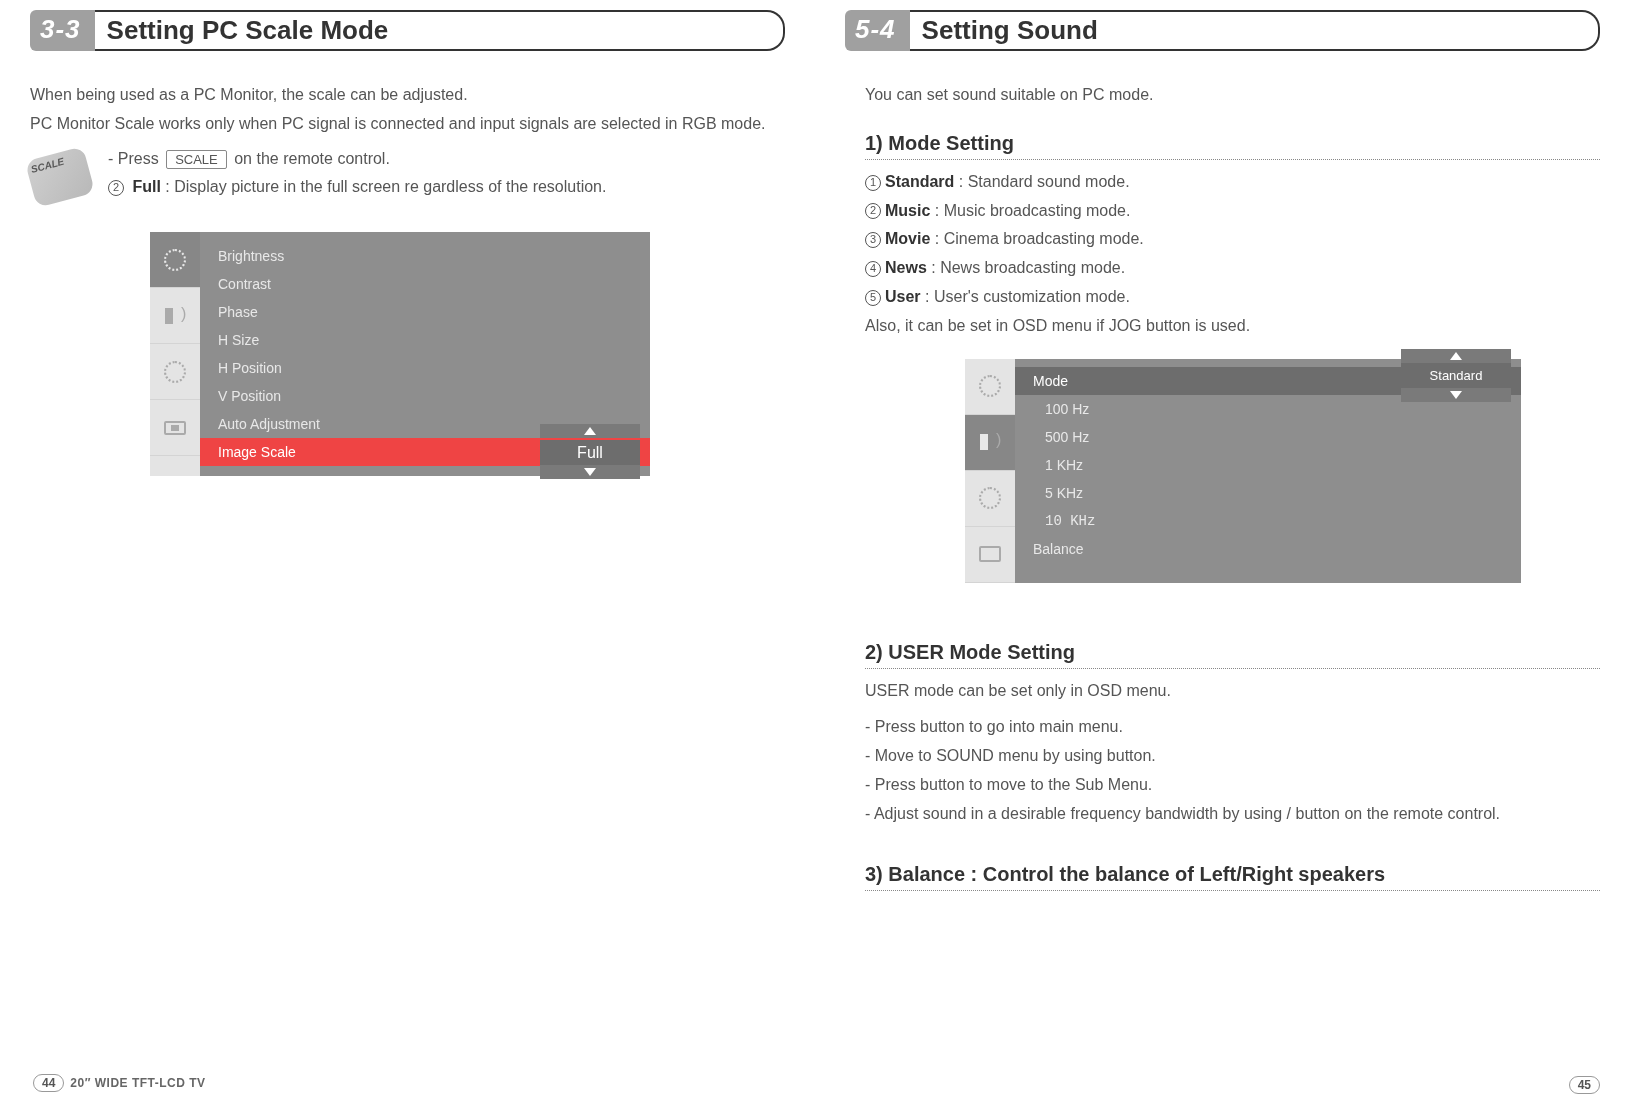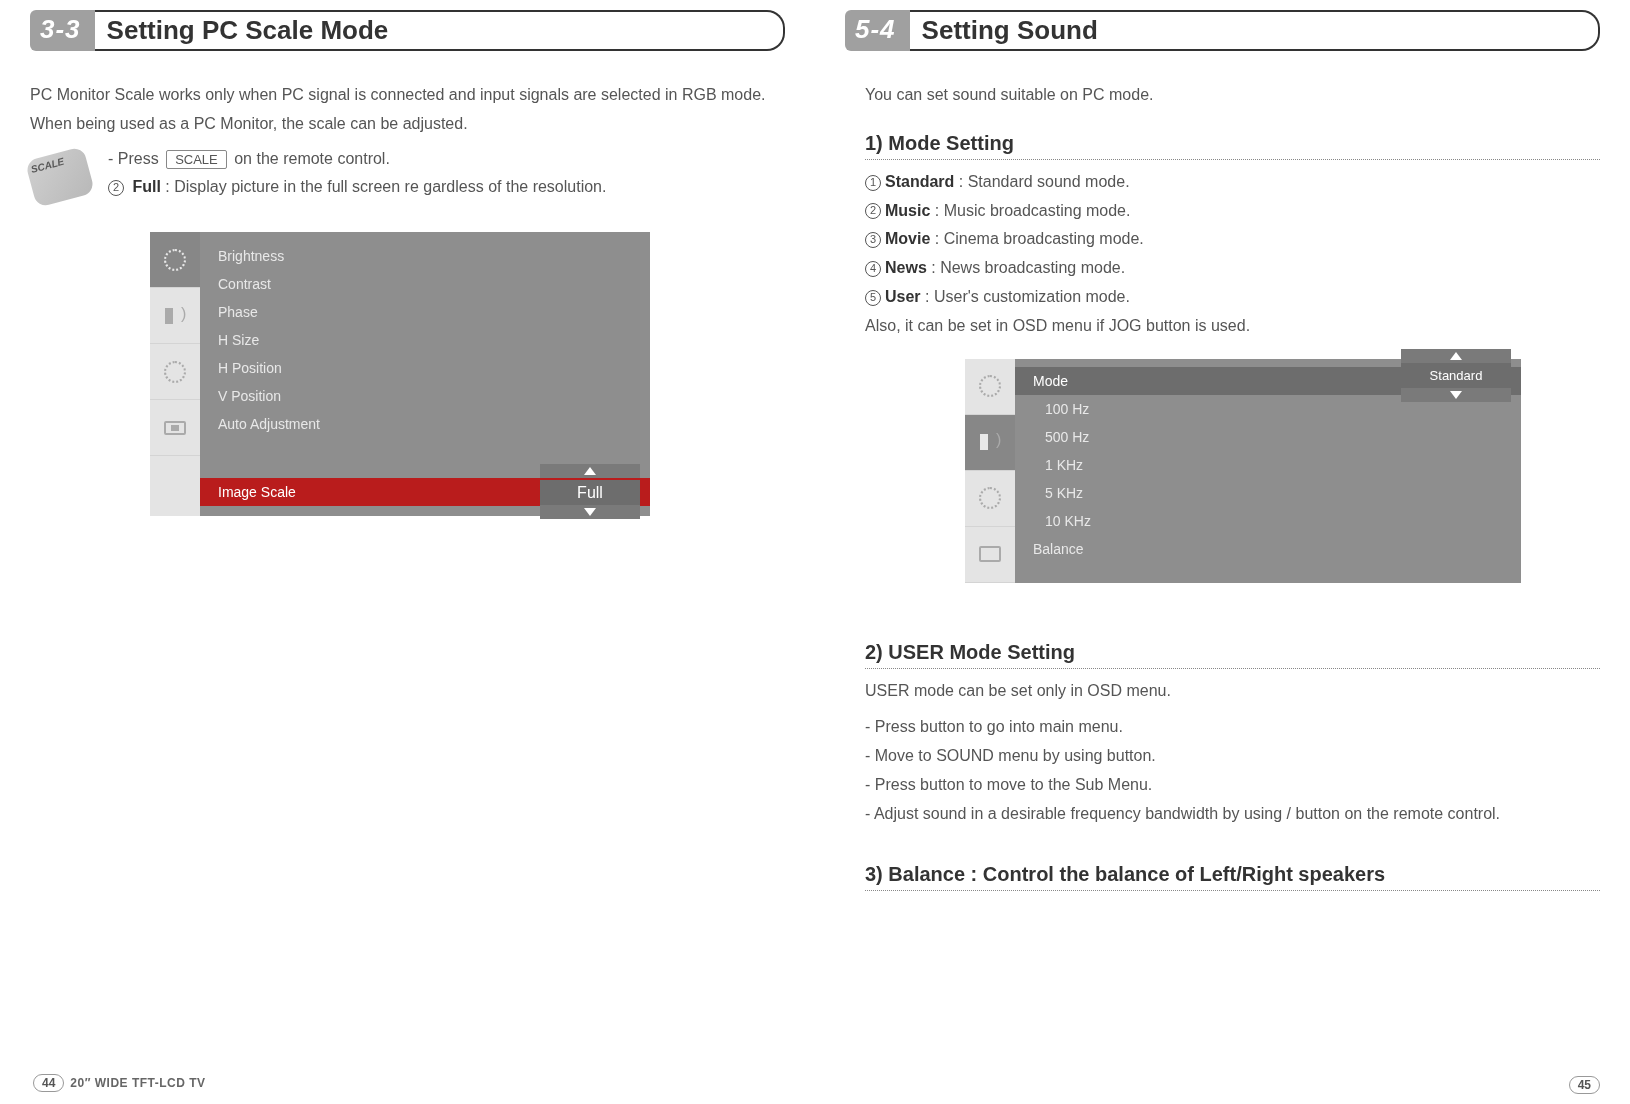--- a/index.html
+++ b/index.html
@@ -14,21 +14,21 @@
     .scale-btn { width: 60px; height: 48px; background: linear-gradient(135deg,#d0d0d0,#b8b8b8); border-radius: 12px; transform: rotate(-15deg); margin-right: 18px; margin-top: 8px; position: relative; flex-shrink: 0; }
     .scale-btn-label { position: absolute; top: 4px; left: 4px; font-size: 10px; font-style: italic; font-weight: bold; color: #5a5a5a; transform: rotate(0deg); }
     .inline-key { border: 1px solid #888; padding: 1px 8px; font-size: 13px; border-radius: 2px; margin: 0 3px; }
     .circ-num { display: inline-flex; width: 16px; height: 16px; border: 1px solid #555; border-radius: 50%; font-size: 11px; align-items: center; justify-content: center; margin-right: 4px; vertical-align: middle; }
     .osd-panel { width: 500px; margin: 30px 0 0 120px; display: flex; }
     .osd-sidebar { width: 50px; background: #e4e4e4; display: flex; flex-direction: column; }
     .osd-tab { width: 50px; height: 56px; display: flex; align-items: center; justify-content: center; border-bottom: 1px solid #d4d4d4; }
     .osd-tab.active { background: #878787; }
     .osd-main { flex: 1; background: #8e8e8e; padding: 10px 0; position: relative; }
     .osd-item { padding: 6px 18px; color: #e8e8e8; font-size: 14px; }
-    .osd-item.active { background: #b91c1c; color: #fff; display: flex; align-items: center; margin-top: 40px; }
+    .osd-item.active { background: #ef4444; color: #fff; display: flex; align-items: center; }
     .osd-item-label { flex: 0 0 240px; }
     .osd2 { width: 556px; margin: 18px 0 0 100px; display: flex; position: relative; justify-content: space-between; }
     .osd2-main { flex: 1; background: #8e8e8e; padding: 8px 0 12px 0; }
     .right-indent { margin-left: 20px; }
     .subhead { font-size: 20px; font-weight: bold; color: #333; margin-top: 22px; margin-bottom: 6px; padding-bottom: 2px; position: relative; }
     .subhead::after { content: ""; display: block; border-bottom: 1px dotted #888; margin-top: 4px; }
     .footer-left { position: absolute; bottom: 12px; left: 33px; display: flex; align-items: center; font-size: 12px; color: #666; }
     .footer-right { position: absolute; bottom: 12px; right: 30px; font-size: 12px; color: #666; }
     .page-num { border: 1px solid #999; border-radius: 12px; padding: 1px 8px; font-weight: bold; color: #555; margin-right: 6px; }
     .page-num-r { border: 1px solid #999; border-radius: 12px; padding: 1px 8px; font-weight: bold; color: #555; }
@@ -54,22 +54,22 @@
 
   <div class="page">
     <div class="header-line">
       <div class="section-pill">3-3</div>
       <div class="header-body">
         <span class="section-title">Setting PC Scale Mode</span>
       </div>
       <div class="header-end"></div>
     </div>
 
+    <div class="body-text">When being used as a PC Monitor, the scale can be adjusted.</div>
     <div class="body-text" style="text-align: justify;">PC Monitor Scale works only when PC signal is connected and input signals are selected in RGB mode.</div>
-    <div class="body-text">When being used as a PC Monitor, the scale can be adjusted.</div>
 
     <div class="scale-row">
       <div class="scale-btn">
         <span class="scale-btn-label">SCALE</span>
       </div>
       <div style="flex:1;">
         <div class="body-text">
           <span>- Press</span>
           <span class="inline-key">SCALE</span>
           <span>on the remote control.</span>
@@ -163,21 +163,21 @@
             </div>
         </div>
         <div class="osd2-main">
           <div class="mode-row-active">
             <span class="mode-label">Mode</span>
           </div>
           <div class="osd-item" style="padding-left:30px;">100 Hz</div>
           <div class="osd-item" style="padding-left:30px;">500 Hz</div>
           <div class="osd-item" style="padding-left:30px;">1 KHz</div>
           <div class="osd-item" style="padding-left:30px;">5 KHz</div>
-          <div class="osd-item" style="padding-left:30px;">10 KHz</div>
+          <div class="osd-item" style="padding-left:30px;font-family:Liberation Mono, monospace;">10 KHz</div>
           <div class="osd-item">Balance</div>
         </div>
         <div style="position:absolute; right:10px; top:-10px; width:110px;">
           <div style="background:#7a7a7a; text-align:center; padding:3px 0;">
               <div class="tri-up"></div>
             </div>
           <div style="background:#6d6d6d; text-align:center; color:#fff; padding:5px 0; font-size:13px;">Standard</div>
           <div style="background:#7a7a7a; text-align:center; padding:3px 0;">
               <div class="tri-down"></div>
             </div>

